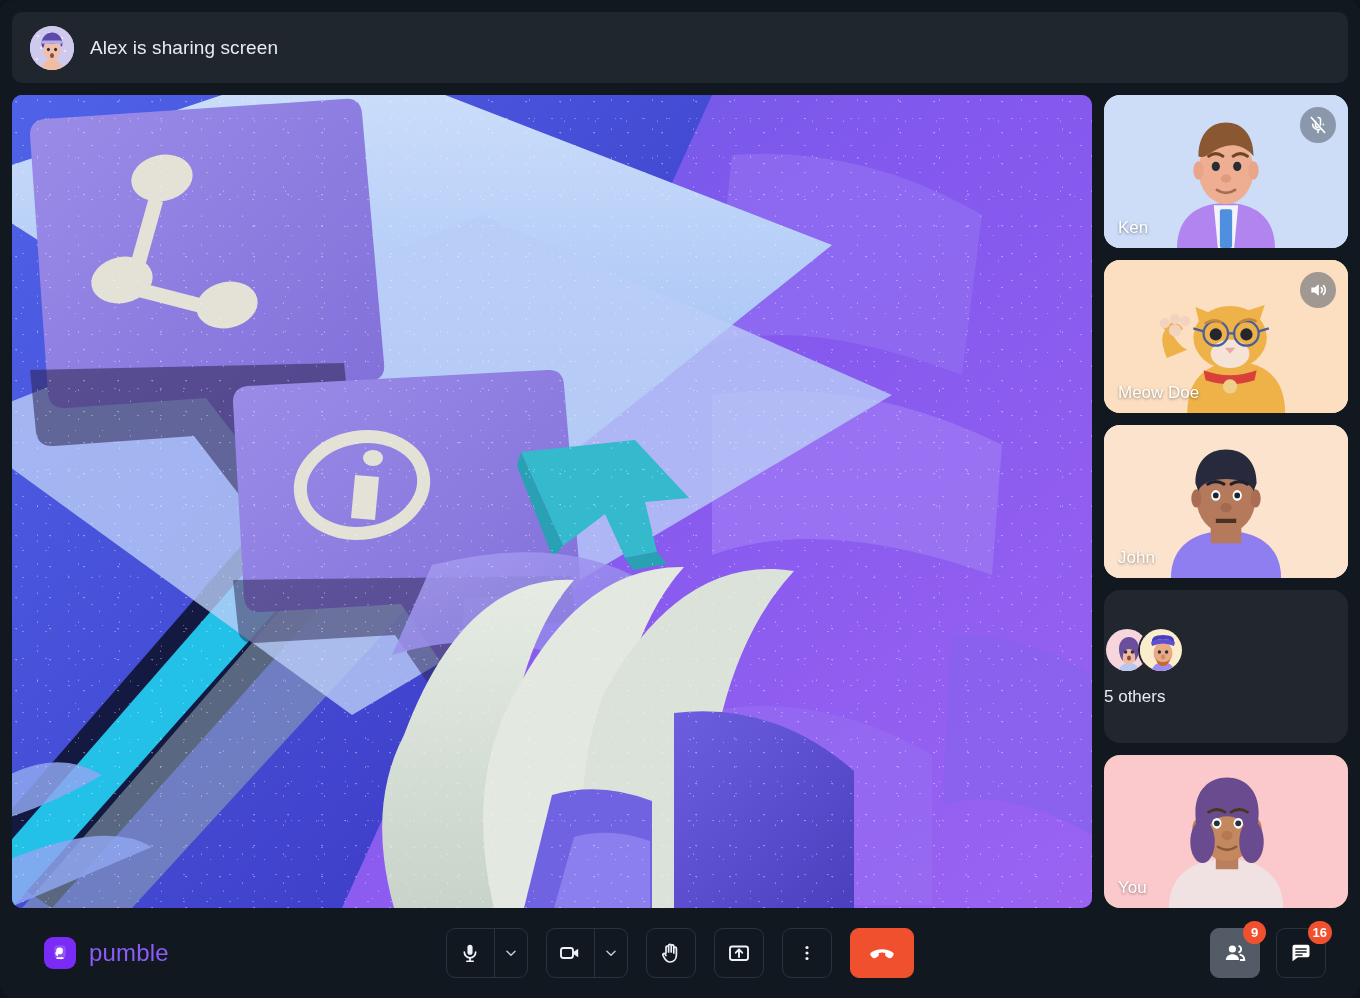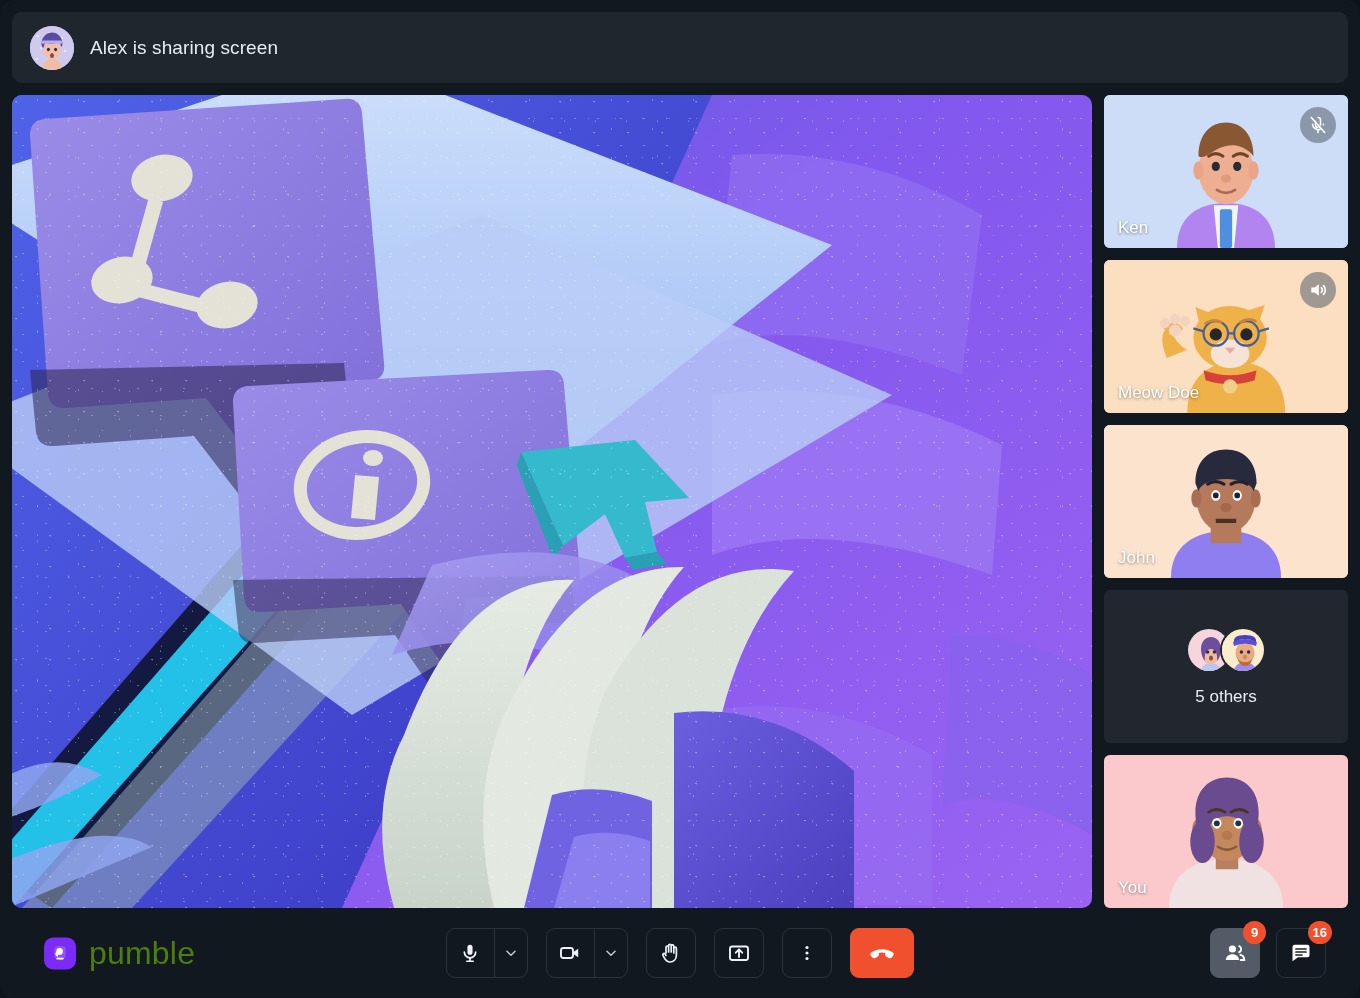--- a/index.html
+++ b/index.html
@@ -59,40 +59,40 @@
 
   
   .rail {
     position: absolute; left: 1104px; top: 95px;
     width: 244px; height: 813px;
     display: flex; flex-direction: column; gap: 12px;
   }
   .tile {
     position: relative;
     flex: 1 1 0;
-    border-radius: 6px;
+    border-radius: 16px;
     overflow: hidden;
     background: #22272f;
   }
   .tile-name {
     position: absolute; left: 14px; bottom: 10px;
     color: #ffffff; font-size: 17px;
     text-shadow: 0 1px 3px rgba(0,0,0,.45);
     z-index: 4;
   }
   .tile-badge {
     position: absolute; right: 12px; top: 12px;
     width: 36px; height: 36px; border-radius: 50%;
     background: rgba(85,95,110,.55);
     display: flex; align-items: center; justify-content: center;
     z-index: 5;
   }
   .others-tile {
     display: flex; flex-direction: column;
-    align-items: center; justify-content: center; gap: 14px;
+    justify-content: center; gap: 14px;
     background: #22272f;
   }
   .others-avatars { display: flex; }
   .oa {
     width: 46px; height: 46px; border-radius: 50%;
     overflow: hidden; position: relative;
     border: 2px solid #22272f;
   }
   .oa + .oa { margin-left: -12px; }
   .others-label { color: #e8ecf2; font-size: 17px; }
@@ -105,21 +105,21 @@
   }
   .brand {
     position: absolute; left: 44px; top: 50%; transform: translateY(-50%);
     display: flex; align-items: center; gap: 13px;
   }
   .brand-mark {
     width: 32px; height: 32px; border-radius: 9px;
     background: #7a2bf5;
     display: flex; align-items: center; justify-content: center;
   }
-  .brand-text { color: #4d7c0f; font-size: 32px; letter-spacing: .2px; }
+  .brand-text { color: #8b5cf6; font-size: 24px; letter-spacing: .2px; }
 
   .center-controls {
     position: absolute; left: 50%; transform: translateX(-50%);
     top: 50%; margin-top: -25px;
     display: flex; align-items: center; gap: 18px;
   }
   .ctl {
     height: 50px; min-width: 50px;
     border-radius: 9px;
     border: 1px solid #2b323c;

